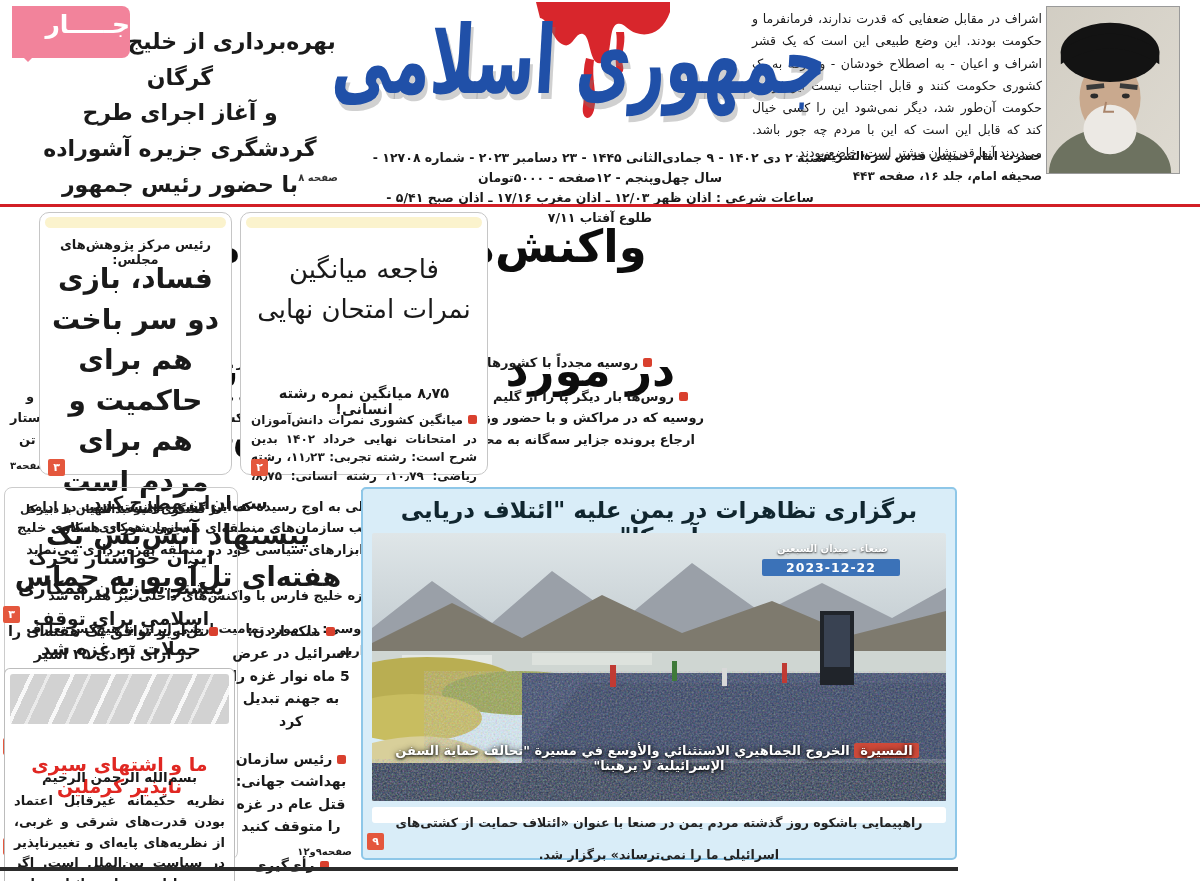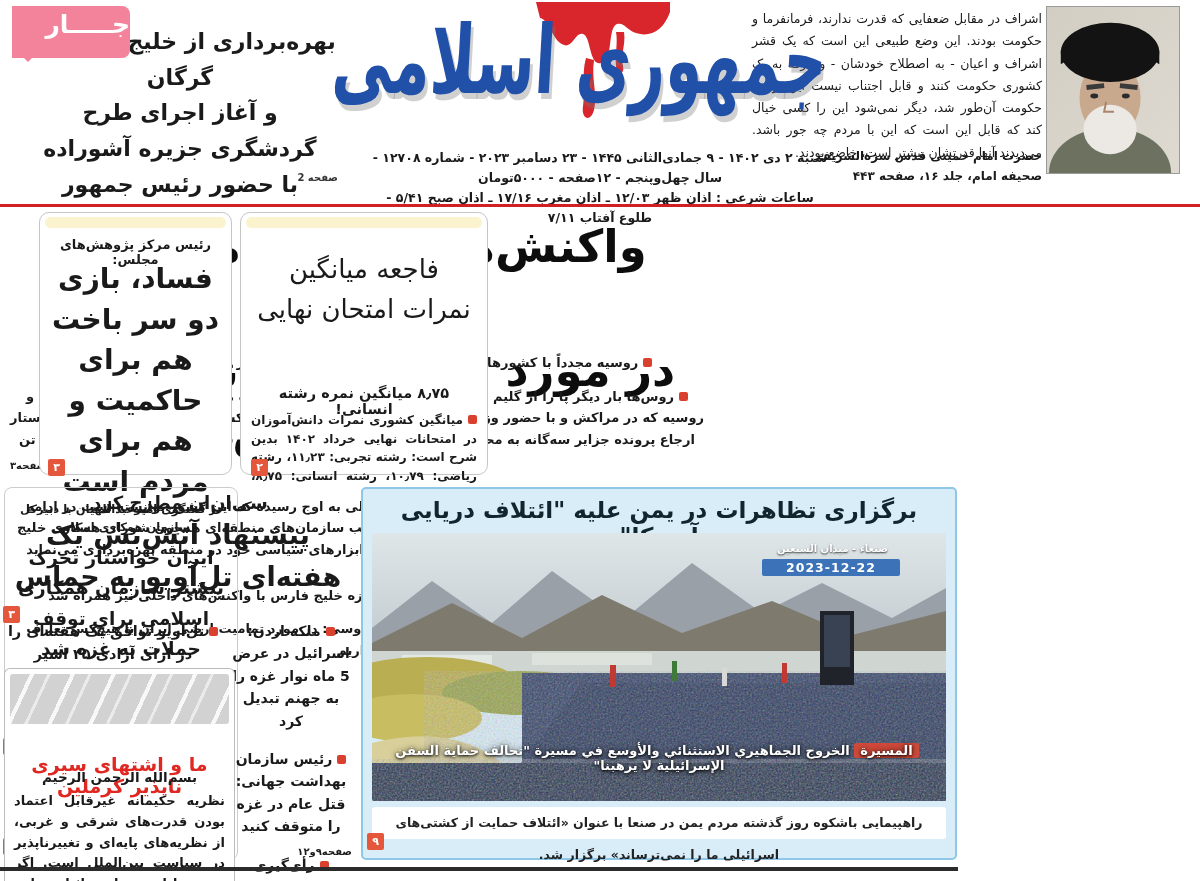--- a/index.html
+++ b/index.html
@@ -63,21 +63,21 @@
   .divider::after { right:calc(50% + 2px); }
 
   .photo-box { right:243px; top:487px; width:596px; height:373px; background:#d9edf8; border:2px solid #8ec7e8; border-radius:5px; }
   .photo-head { position:absolute; top:8px; right:0; left:0; text-align:center; font-size:23px; font-weight:bold; color:#10262f; }
   .photo { position:absolute; top:44px; right:9px; width:574px; height:268px; overflow:hidden; border-radius:2px; }
   .photo svg { position:absolute; inset:0; width:100%; height:100%; }
   .ph-loc { position:absolute; top:10px; right:58px; color:#fff; font-size:10px; font-weight:bold; text-shadow:0 1px 2px rgba(0,0,0,.8); }
   .ph-date { position:absolute; top:26px; right:46px; background:#3b72b8; color:#fff; font-size:12.5px; font-weight:bold; padding:1px 24px; border-radius:2px; letter-spacing:1px; direction:ltr; }
   .ph-arcap { position:absolute; bottom:28px; right:0; left:0; text-align:center; color:#fff; font-size:13px; font-weight:bold; text-shadow:0 1px 3px #000, 0 0 6px rgba(0,0,0,.7); }
   .ph-arlabel { display:inline-block; background:#d04a3a; padding:0 6px; border-radius:2px; margin-right:4px; }
-  .photo-cap { position:absolute; top:318px; right:9px; width:574px; height:32px; background:#fff; border-radius:3px; text-align:center; font-size:12.5px; font-weight:bold; line-height:32px; color:#222; }
+  .photo-cap { position:absolute; top:318px; right:9px; width:574px; height:16px; background:#fff; border-radius:3px; text-align:center; font-size:12.5px; font-weight:bold; line-height:32px; color:#222; }
   .photo-badge { right:auto; left:4px; bottom:8px; }
 
   .cf-kicker { right:900px; top:492px; width:240px; text-align:center; font-size:18px; font-weight:bold; }
   .cf-head { right:848px; top:514px; width:348px; text-align:center; font-size:27px; font-weight:bold; line-height:1.55; }
   .cf-main { right:978px; top:620px; width:218px; font-size:14.5px; font-weight:bold; line-height:1.6; }
   .cf-side { right:848px; top:620px; width:122px; font-size:14px; font-weight:bold; line-height:1.6; }
   .cf-side .bullet { margin-bottom:16px; }
   .cf-pageref { right:848px; top:846px; font-size:10px; font-weight:bold; }
 
   .editorial { right:965px; top:668px; width:231px; height:213px; border:1px solid #bcbcbc; border-bottom:none; border-radius:6px 6px 0 0; background:#fff; }
@@ -136,21 +136,21 @@
     <div>شنبه ۲ دی ۱۴۰۲ - ۹ جمادی‌الثانی ۱۴۴۵ - ۲۳ دسامبر ۲۰۲۳ - شماره ۱۲۷۰۸ - سال چهل‌وپنجم - ۱۲صفحه - ۵۰۰۰تومان</div>
     <div>ساعات شرعی : اذان ظهر ۱۲/۰۳ ـ اذان مغرب ۱۷/۱۶ ـ اذان صبح ۵/۴۱ - طلوع آفتاب ۷/۱۱</div>
   </div>
 
   <div class="abs topright-head">
     <span>بهره‌برداری از خلیج احیا شده گرگان</span>
     <span>و آغاز اجرای طرح</span>
     <span>گردشگری جزیره آشوراده</span>
     <span>با حضور رئیس جمهور</span>
   </div>
-  <div class="abs topright-page">صفحه 2</div>
+  <div class="abs topright-page">صفحه ۸</div>
   <div class="abs ribbon">جـــــار</div>
 
   <div class="abs red-rule"></div>
 
   <div class="abs lead-head">
     <div>واکنش‌ها به بیانیه مسکو و اعراب</div>
     <div>در مورد جزایر سه‌گانه ایرانی خلیج فارس</div>
   </div>
 
   <div class="abs lead-cols">

